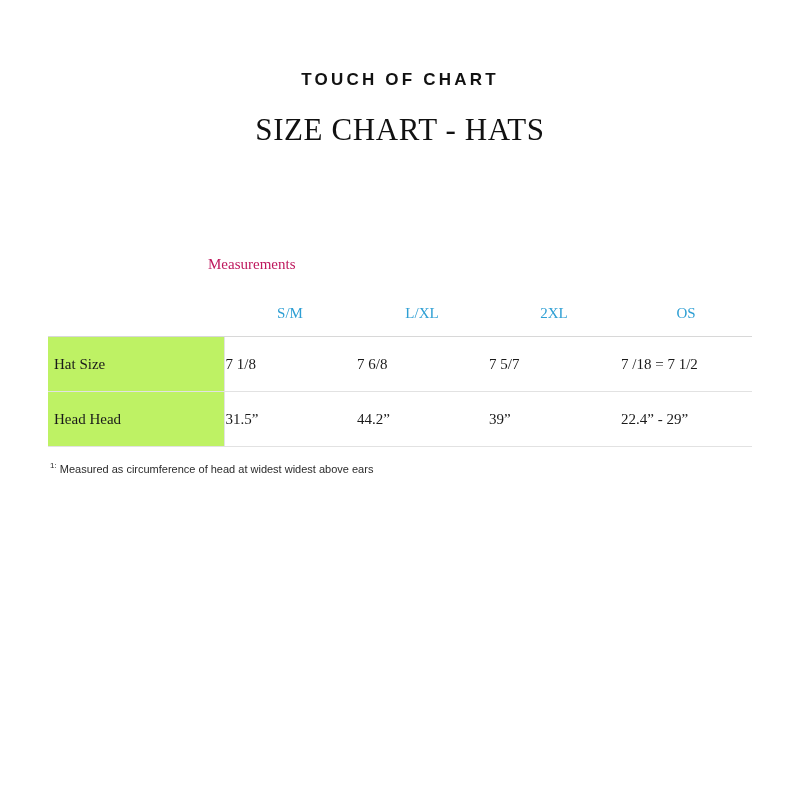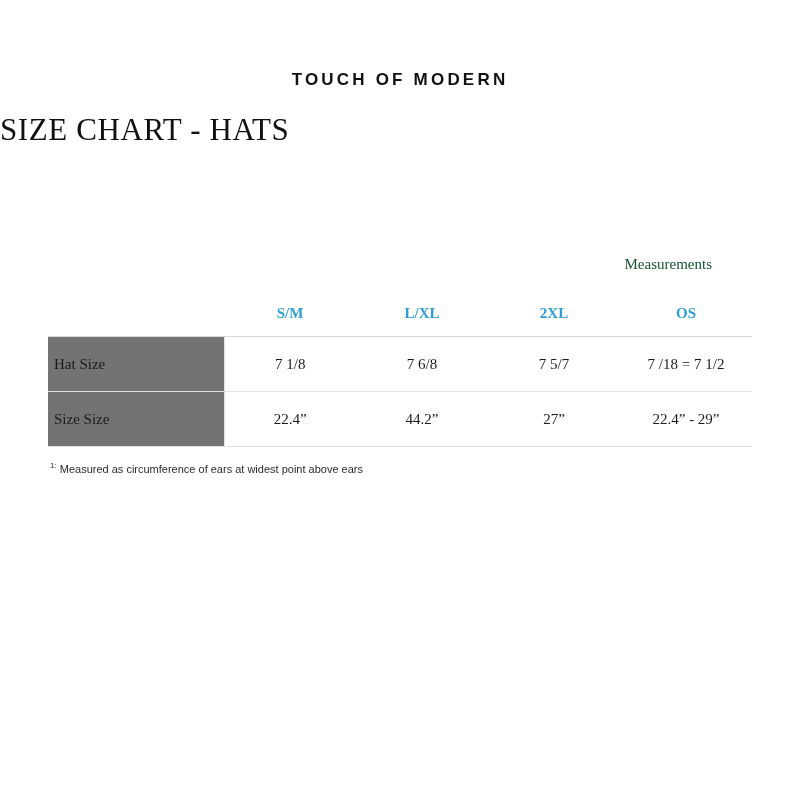--- a/index.html
+++ b/index.html
@@ -28,99 +28,99 @@
     text-align: center;
     margin-top: 70px;
     font-family: "Liberation Sans", sans-serif;
     font-weight: bold;
     font-size: 17px;
     letter-spacing: 3.2px;
     color: #111111;
   }
 
   .title {
+    text-align: center;
     margin-top: 22px;
     font-family: "Liberation Serif", serif;
     font-size: 31px;
     letter-spacing: 0.6px;
     color: #111111;
   }
 
   .table-wrap {
     margin-top: 108px;
     padding: 0 48px;
   }
 
   .measure-label {
-    text-align: right;
+    text-align: left;
     font-family: "Liberation Serif", serif;
     font-size: 15px;
-    color: #14532d;
+    color: #be185d;
     
     margin-left: 160px;
     margin-right: 40px;
   }
 
   table.size-chart {
     width: 100%;
     border-collapse: collapse;
     margin-top: 32px;
     table-layout: fixed;
   }
 
   table.size-chart col.label-col { width: 25%; }
   table.size-chart col.data-col  { width: 18.75%; }
 
   table.size-chart thead th {
     font-family: "Liberation Serif", serif;
-    font-weight: bold;
+    font-weight: normal;
     font-size: 15px;
     color: #2e9fd4;
     text-align: center;
     padding: 0 0 14px 0;
     border-bottom: 1px solid #d8d8d8;
   }
   table.size-chart thead th.label-head {
     border-bottom: 1px solid #d8d8d8;
   }
 
   table.size-chart tbody td {
     font-family: "Liberation Serif", serif;
     font-size: 15px;
     color: #1a1a1a;
-    text-align: center;
     height: 52px;
     border-bottom: 1px solid #e2e2e2;
   }
 
   table.size-chart tbody td.row-label {
     text-align: left;
     padding-left: 6px;
-    background: #737373;
+    background: #bef264;
     border-right: 1px solid #e2e2e2;
   }
 
   .footnote {
     margin-top: 14px;
     padding-left: 2px;
     font-family: "Liberation Sans", sans-serif;
     font-size: 11px;
     color: #2b2b2b;
   }
   .footnote .fn-mark {
     font-size: 8px;
     vertical-align: super;
   }
 </style>
 </head>
 <body>
 
 <div class="page">
 
-  <div class="brand">TOUCH OF MODERN</div>
+  <div class="brand">TOUCH OF CHART</div>
 
   <div class="title">SIZE CHART - HATS</div>
 
   <div class="table-wrap">
 
     <div class="measure-label">Measurements</div>
 
     <table class="size-chart">
       <colgroup>
         <col class="label-col">
@@ -140,28 +140,28 @@
       </thead>
       <tbody>
         <tr>
           <td class="row-label">Hat Size</td>
           <td>7 1/8</td>
           <td>7 6/8</td>
           <td>7 5/7</td>
           <td>7 /18 = 7 1/2</td>
         </tr>
         <tr>
-          <td class="row-label">Size Size</td>
-          <td>22.4”</td>
+          <td class="row-label">Head Head</td>
+          <td>31.5”</td>
           <td>44.2”</td>
-          <td>27”</td>
+          <td>39”</td>
           <td>22.4” - 29”</td>
         </tr>
       </tbody>
     </table>
 
     <div class="footnote">
       <span class="fn-mark">1:</span>
-      <span>Measured as circumference of ears at widest point above ears</span>
+      <span>Measured as circumference of head at widest widest above ears</span>
     </div>
 
   </div>
 </div>
 
 </body></html>

